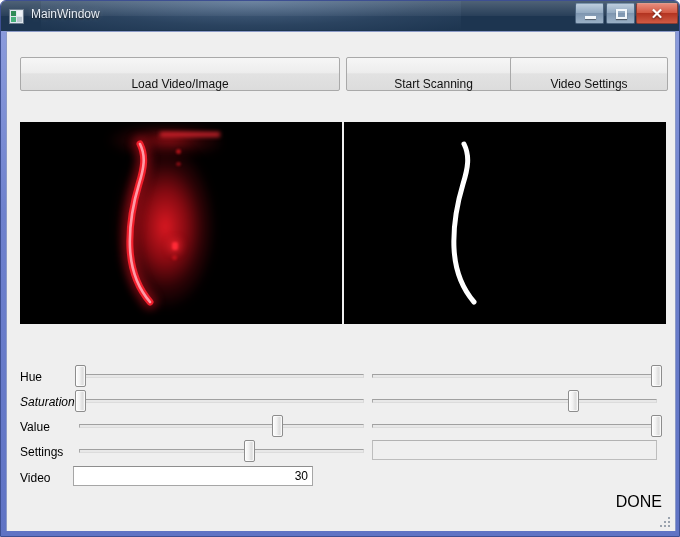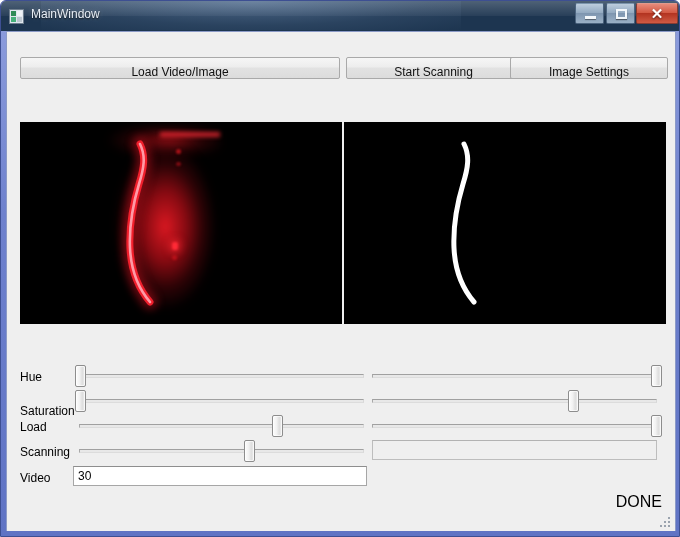--- a/index.html
+++ b/index.html
@@ -150,21 +150,21 @@
     box-sizing: border-box;
     background: linear-gradient(to bottom, #f6f6f6 0%, #ededed 45%, #e2e2e2 50%, #dcdcdc 100%);
     border: 1px solid #a9a9a9;
     border-radius: 2px;
     font-family: "Liberation Sans", sans-serif;
     font-size: 12px;
     color: #111111;
     line-height: 20px;
     text-align: center;
     cursor: default;
-    padding: 4px;
+    padding: 16px;
   }
   #btn-load     { left: 13px;  top: 25px; width: 320px; }
   #btn-scan     { left: 339px; top: 25px; width: 175px; }
   #btn-settings { left: 503px; top: 25px; width: 158px; }
 
   
   .panel {
     position: absolute;
     top: 90px;
     height: 202px;
@@ -336,21 +336,21 @@
       <div class="wbtn wbtn-close">
         <span class="glyph-close">✕</span>
       </div>
     </div>
   </div>
 
   <div class="client">
 
     <button class="btn" id="btn-load">Load Video/Image</button>
     <button class="btn" id="btn-scan">Start Scanning</button>
-    <button class="btn" id="btn-settings">Image Settings</button>
+    <button class="btn" id="btn-settings">Video Settings</button>
 
     <div class="panel" id="panel-source">
       <div class="glow-top"></div>
       <div class="bar-top"></div>
       <div class="glow-main"></div>
       <div class="spot-c"></div>
       <div class="spot-d"></div>
       <div class="spot-a"></div>
       <div class="spot-b"></div>
       <svg class="laser-svg" viewBox="0 0 322 202" preserveAspectRatio="none">
@@ -365,39 +365,39 @@
         <path d="M 120 22 C 126 34, 124 46, 119 62 C 113 82, 109 104, 110 126 C 111 148, 118 166, 130 180" fill="none" stroke="#ffffff" stroke-width="5" stroke-linecap="round"></path>
       </svg>
     </div>
 
     <div class="slider-label" style="top:338px;">Hue</div>
     <div class="groove" style="left:72px; top:342px; width:285px;"></div>
     <div class="handle" style="left:68px; top:333px;"></div>
     <div class="groove" style="left:365px; top:342px; width:285px;"></div>
     <div class="handle" style="left:644px; top:333px;"></div>
 
-    <div class="slider-label" style="top:372px;">Saturation</div>
+    <div class="slider-label" style="top:363px;font-style:italic;">Saturation</div>
     <div class="groove" style="left:72px; top:367px; width:285px;"></div>
     <div class="handle" style="left:68px; top:358px;"></div>
     <div class="groove" style="left:365px; top:367px; width:285px;"></div>
     <div class="handle" style="left:561px; top:358px;"></div>
 
-    <div class="slider-label" style="top:388px;">Load</div>
+    <div class="slider-label" style="top:388px;">Value</div>
     <div class="groove" style="left:72px; top:392px; width:285px;"></div>
     <div class="handle" style="left:265px; top:383px;"></div>
     <div class="groove" style="left:365px; top:392px; width:285px;"></div>
     <div class="handle" style="left:644px; top:383px;"></div>
 
-    <div class="slider-label" style="top:413px;">Scanning</div>
+    <div class="slider-label" style="top:413px;">Settings</div>
     <div class="groove" style="left:72px; top:417px; width:285px;"></div>
     <div class="handle" style="left:237px; top:408px;"></div>
     <div class="textfield disabled" style="left:365px; top:408px; width:285px;"></div>
 
     <div class="slider-label" style="top:439px;">Video</div>
-    <div class="textfield" style="left:66px; top:434px; width:294px;">30</div>
+    <div class="textfield" style="left:66px; top:434px; width:240px;text-align:right;">30</div>
 
     <div class="done-text" style="right:13px; top:461px;">DONE</div>
 
     <div class="grip">
       <i style="left:9px; top:1px;"></i>
       <i style="left:5px; top:5px;"></i>
         <i style="left:9px; top:5px;"></i>
       <i style="left:1px; top:9px;"></i>
         <i style="left:5px; top:9px;"></i>
         <i style="left:9px; top:9px;"></i>

